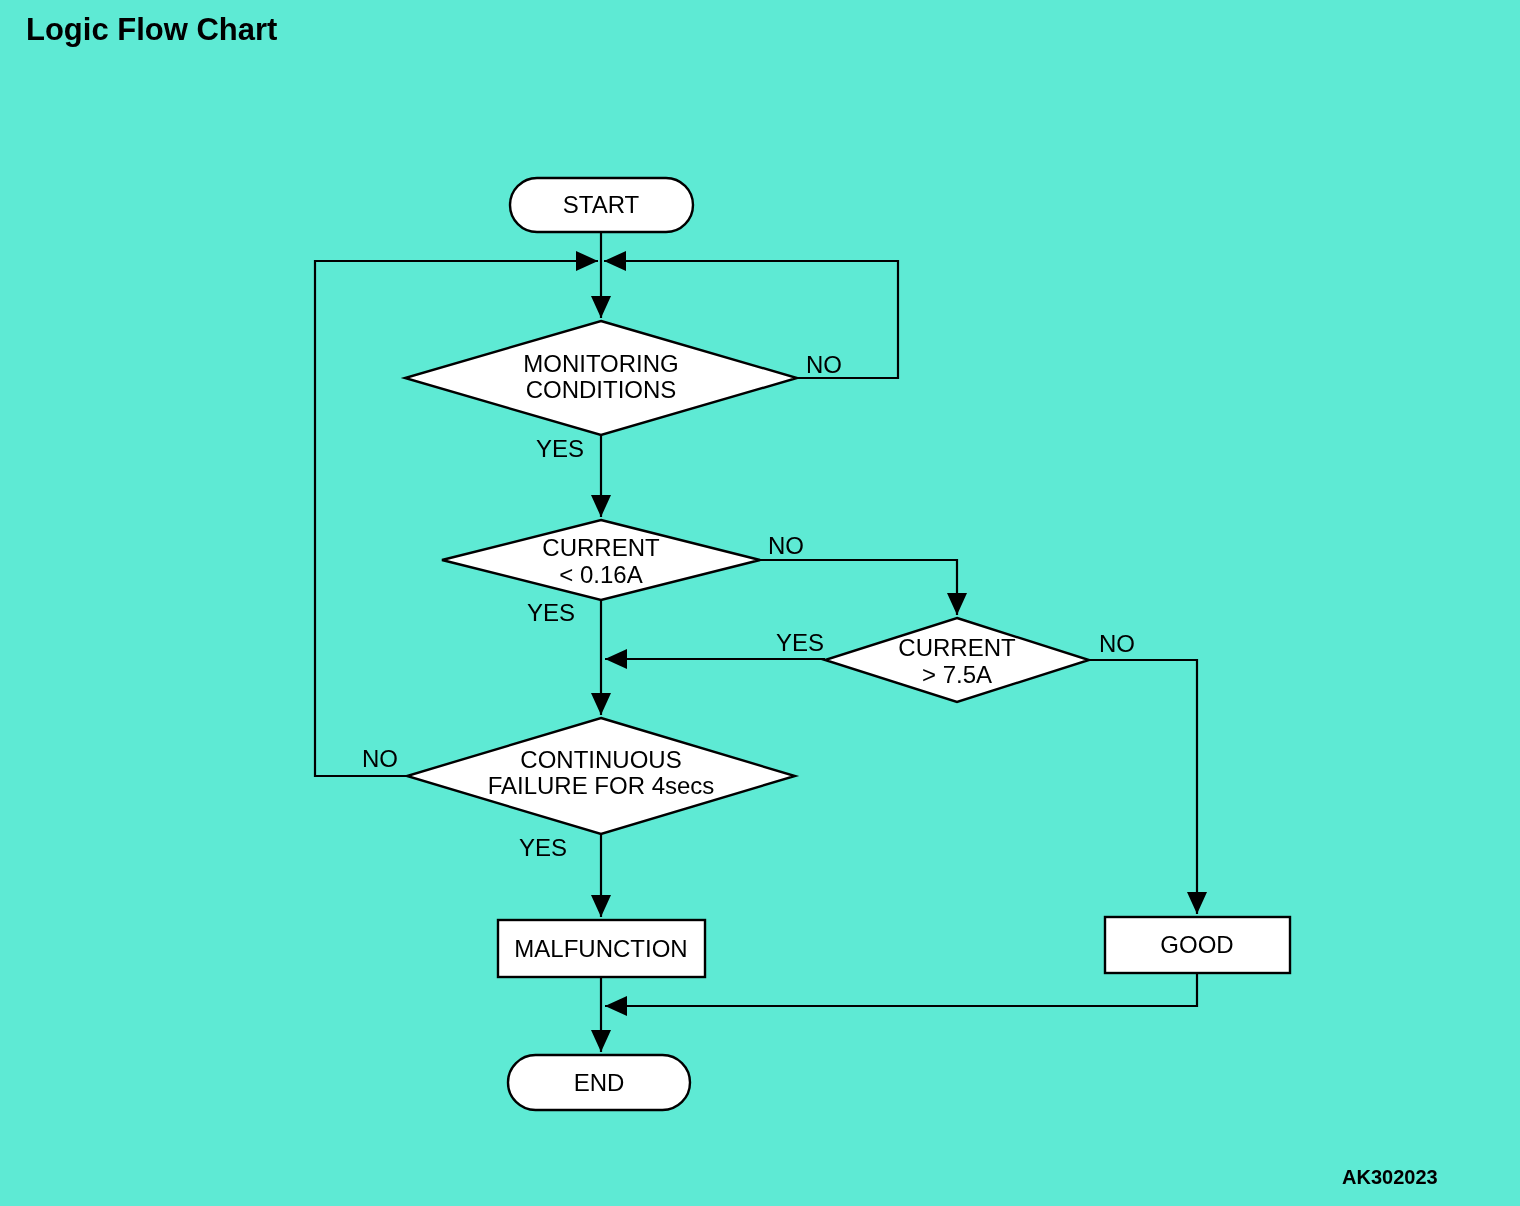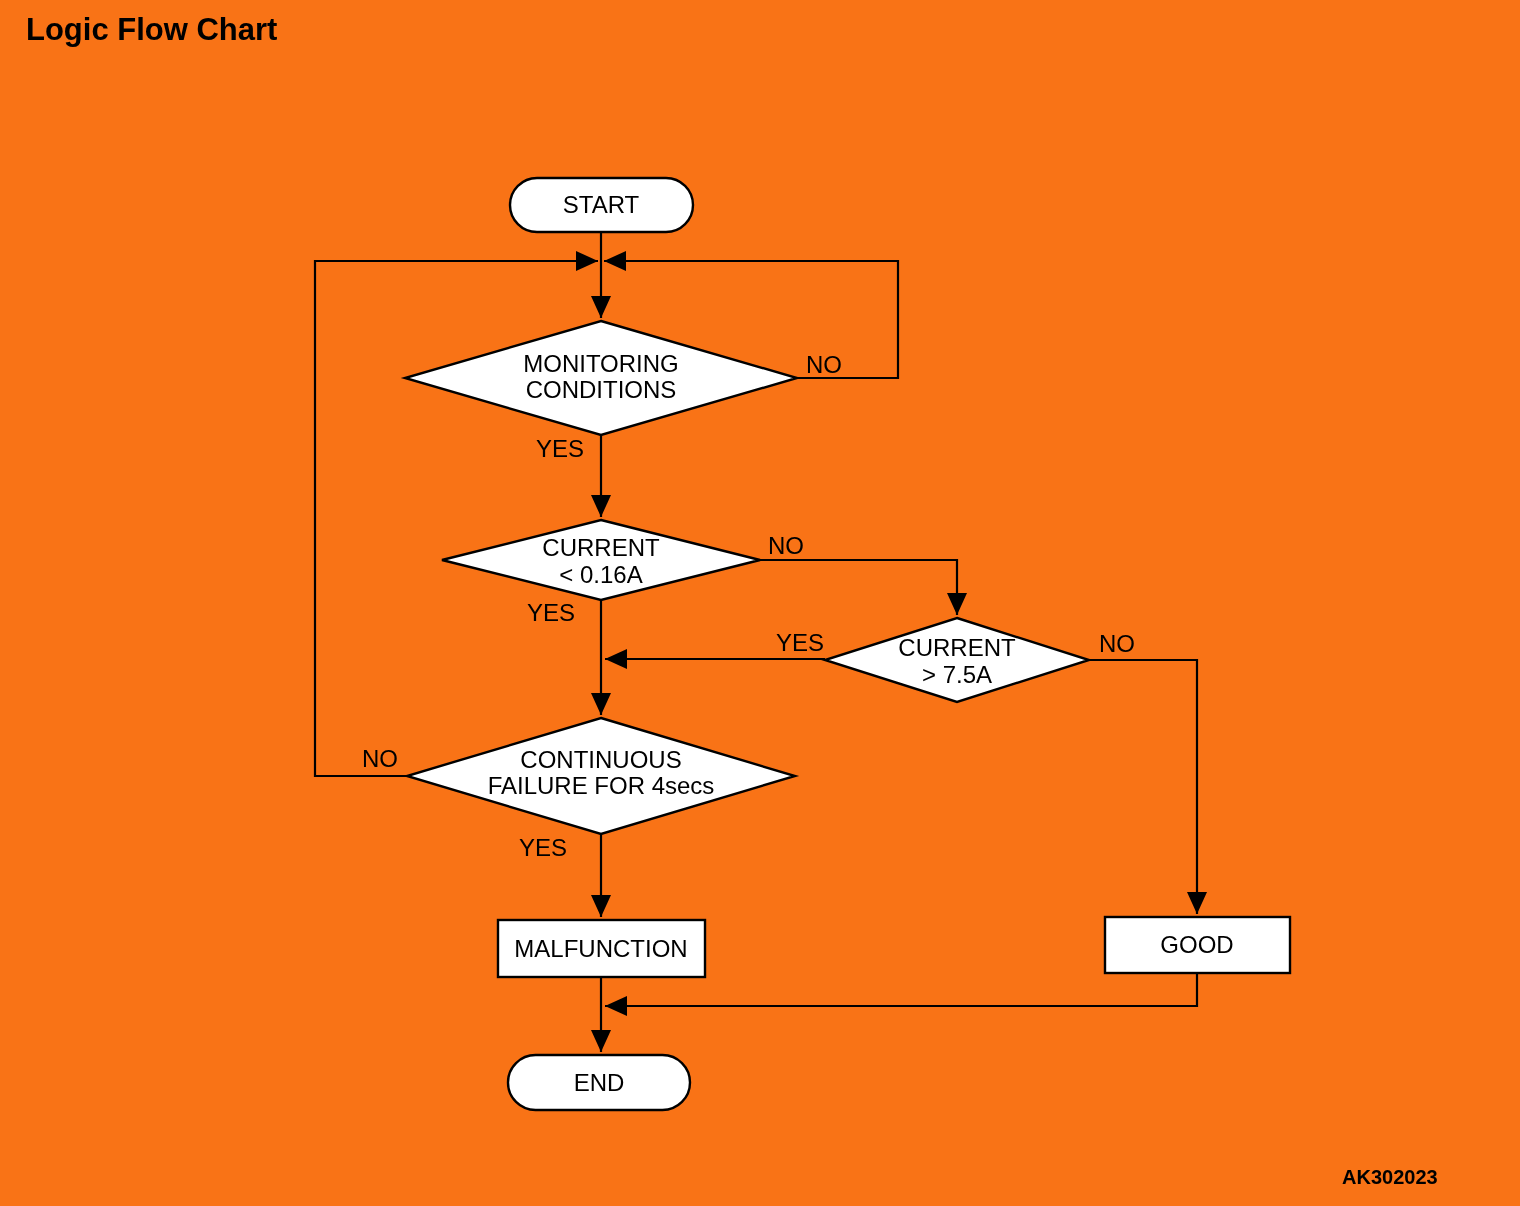--- a/index.html
+++ b/index.html
@@ -4,21 +4,21 @@
 <style>
   html, body {
     margin: 0;
     padding: 0;
     background: #ffffff;
   }
   .page {
     position: relative;
     width: 1520px;
     height: 1206px;
-    background: #f97316;
+    background: #5eead4;
     overflow: hidden;
   }
   svg { display: block; }
   svg text {
     font-family: "Liberation Sans", sans-serif;
     fill: #000000;
   }
   .title-text {
     font-size: 31px;
     font-weight: bold;

